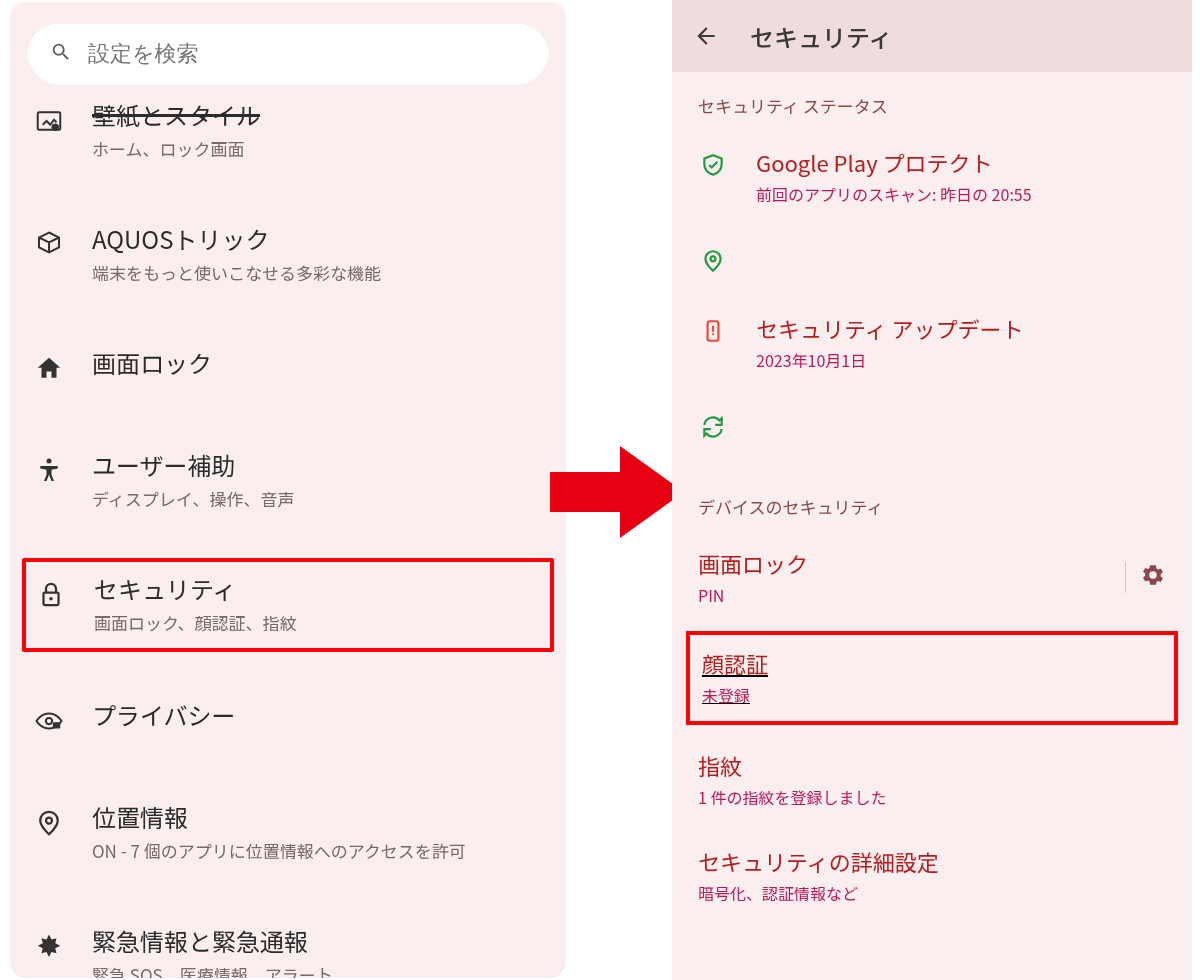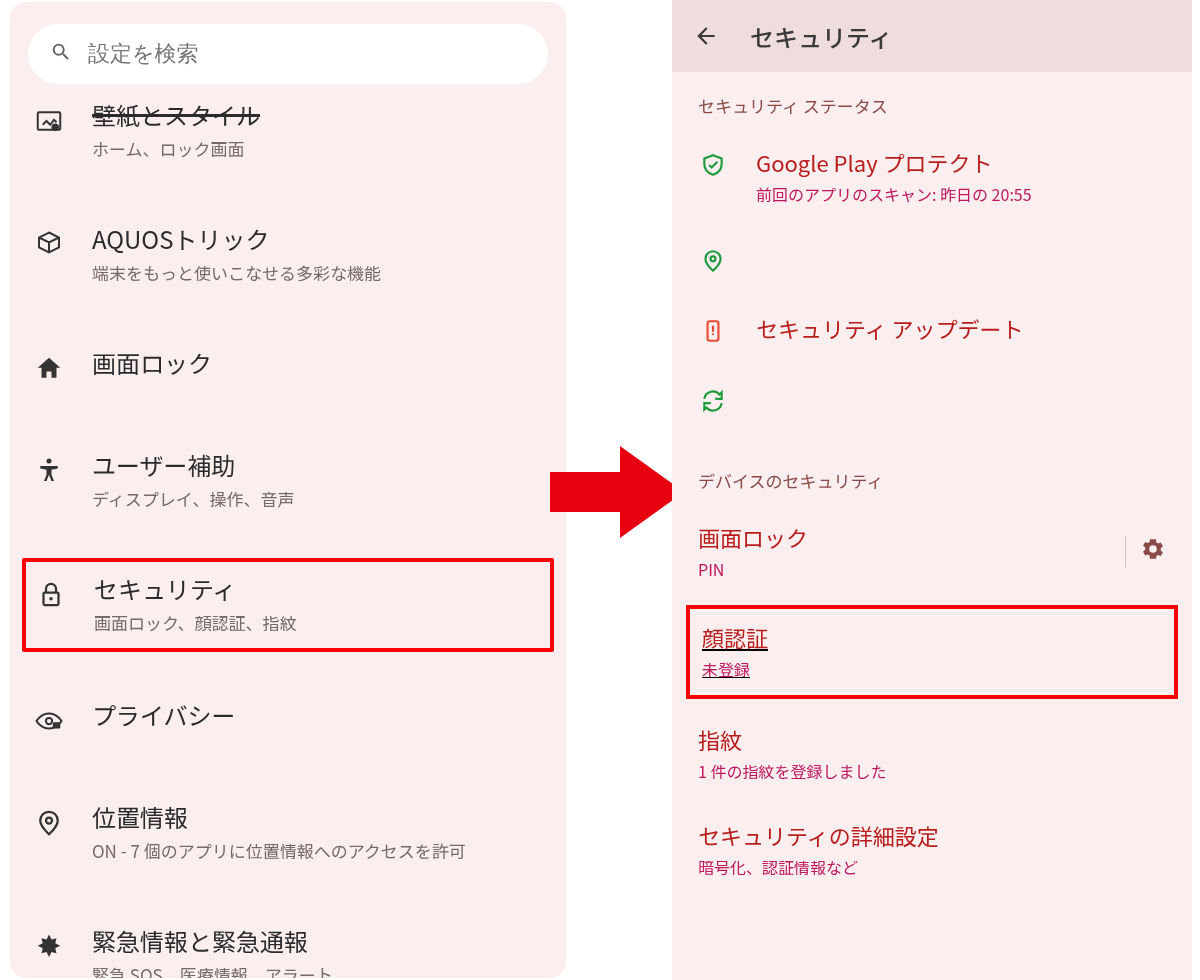--- a/index.html
+++ b/index.html
@@ -243,20 +243,21 @@
       <div class="r-row">
         <span class="r-ic">
           <svg viewBox="0 0 24 24" fill="none" stroke="#e84b36" stroke-width="2">
               <rect x="7" y="3" width="10" height="18" rx="2"></rect>
               <path d="M12 8v4" stroke-linecap="round"></path>
               <circle cx="12" cy="15" r="1" fill="#e84b36" stroke="none"></circle>
             </svg>
         </span>
         <div>
           <div class="r-ttl">セキュリティ アップデート</div>
+          <div class="r-sub">2023年10月1日</div>
         </div>
       </div>
 
       <div class="r-row">
         <span class="r-ic">
           <svg viewBox="0 0 24 24" fill="none" stroke="#1f9a3d" stroke-width="2">
               <path d="M4 10a8 8 0 0114-4l2-2v6h-6"></path>
               <path d="M20 14a8 8 0 01-14 4l-2 2v-6h6"></path>
             </svg>
         </span>

